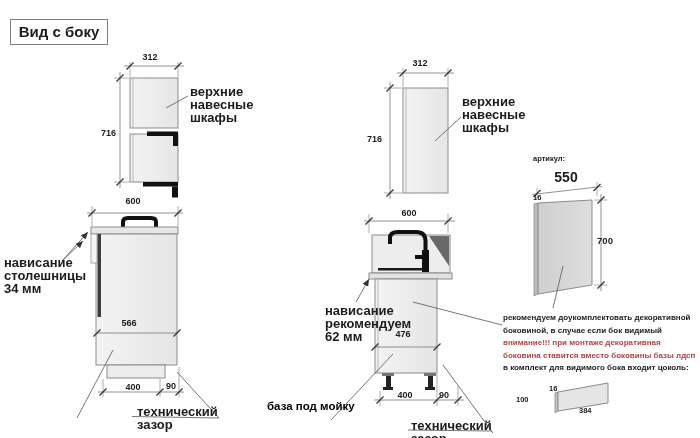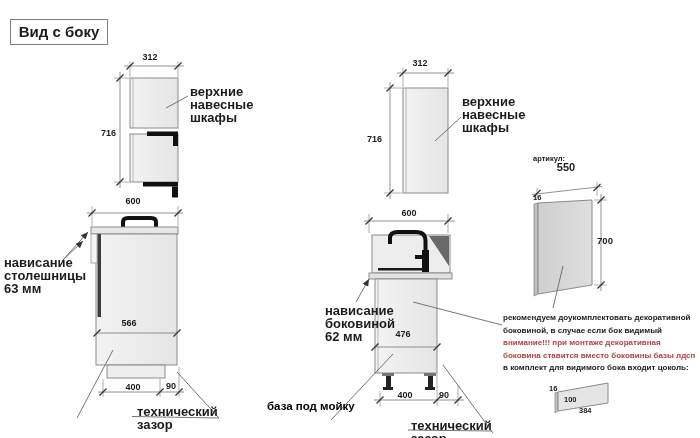--- a/index.html
+++ b/index.html
@@ -185,53 +185,53 @@
 
 <div class="t dim" style="left:128px;top:52px;width:44px;">312</div>
 <div class="t dim-r" style="left:96px;top:128px;width:20px;">716</div>
 <div class="t sm" style="left:190px;top:85px;width:64px;">
   <span style="display:block">верхние навесные</span>
   <span style="display:block">шкафы</span>
 </div>
 <div class="t dim" style="left:111px;top:196px;width:44px;">600</div>
 <div class="t sm" style="left:4px;top:256px;width:80px;">
   <span style="display:block">нависание</span>
-  <span style="display:block">столешницы 63 мм</span>
+  <span style="display:block">столешницы 34 мм</span>
 </div>
 <div class="t dim" style="left:107px;top:318px;width:44px;">566</div>
 <div class="t dim" style="left:111px;top:382px;width:44px;">400</div>
 <div class="t dim" style="left:159px;top:381px;width:24px;">90</div>
 <div class="t sm" style="left:137px;top:405px;width:80px;">технический зазор</div>
 
 <div class="t dim" style="left:398px;top:58px;width:44px;">312</div>
 <div class="t dim-r" style="left:362px;top:134px;width:20px;">716</div>
 <div class="t sm" style="left:462px;top:95px;width:64px;">
   <span style="display:block">верхние навесные</span>
   <span style="display:block">шкафы</span>
 </div>
 <div class="t dim" style="left:387px;top:208px;width:44px;">600</div>
 <div class="t sm" style="left:325px;top:304px;width:52px;">
   <span style="display:block">нависание</span>
-  <span style="display:block">боковиной</span>
+  <span style="display:block">рекомендуем</span>
   <span style="display:block">62 мм</span>
 </div>
 <div class="t dim" style="left:381px;top:329px;width:44px;">476</div>
 <div class="t dim" style="left:383px;top:390px;width:44px;">400</div>
 <div class="t dim" style="left:433px;top:390px;width:22px;">90</div>
 <div class="t sm" style="left:411px;top:419px;width:80px;">технический зазор</div>
 <div class="t caption" style="left:267px;top:400px;">база под мойку</div>
 
 <div class="t tiny" style="left:533px;top:154px;">артикул:</div>
-<div class="t dim" style="left:548px;top:161px;width:36px;font-size:11px;">550</div>
+<div class="t dim" style="left:548px;top:169px;width:36px;font-size:14px;">550</div>
 <div class="t tiny" style="left:533px;top:193px;">16</div>
 <div class="t dim" style="left:592px;top:235px;width:26px;font-size:9.5px;">700</div>
 
 <div class="note-line" style="top:313px;">рекомендуем доукомплектовать декоративной</div>
 <div class="note-line" style="top:325.5px;">боковиной, в случае если бок видимый</div>
 <div class="note-line note-red" style="top: 338px; color: rgb(176, 69, 64);">внимание!!! при монтаже декоративная</div>
 <div class="note-line note-red" style="top: 350.5px; color: rgb(176, 69, 64);">боковина ставится вместо боковины базы лдсп</div>
 <div class="note-line" style="top:363px;">в комплект для видимого бока входит цоколь:</div>
 
 <div class="t tiny" style="left:549px;top:384px;">16</div>
-<div class="t tiny" style="left:564px;top:395px;">100</div>
+<div class="t tiny" style="left:516px;top:395px;">100</div>
 <div class="t tiny" style="left:579px;top:406px;text-align:center;">384</div>
 
 </div>
 
 </body></html>

